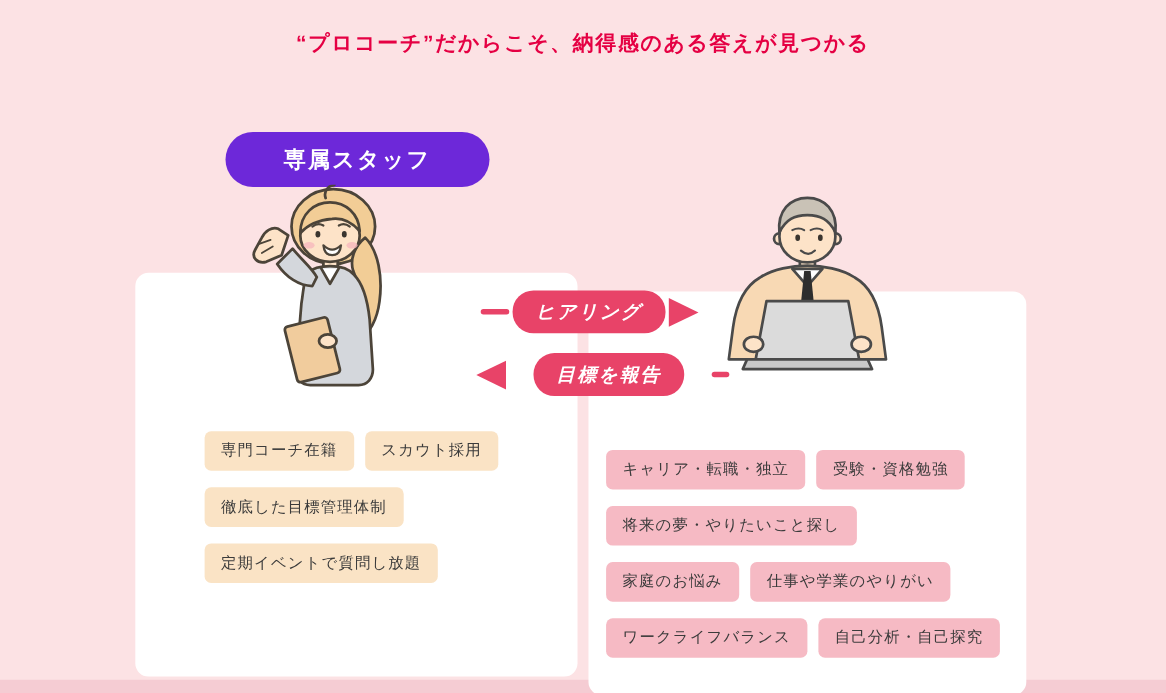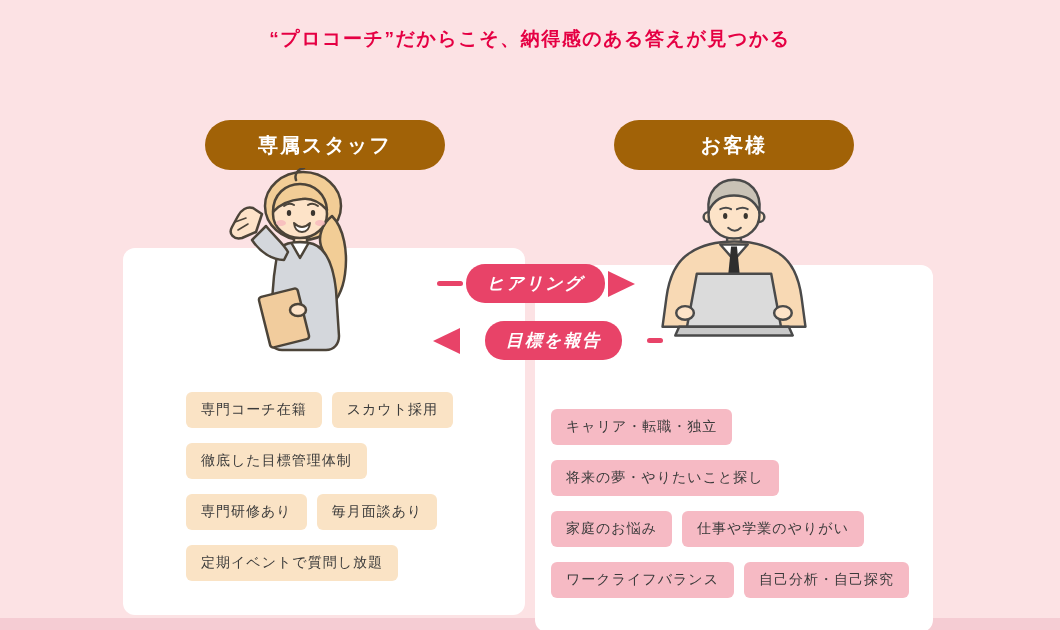--- a/index.html
+++ b/index.html
@@ -8,21 +8,21 @@
   .canvas { position:relative; width:1060px; height:630px; background:#fce2e4; overflow:hidden; }
 
   .title {
     position:absolute; top:26px; left:0; width:100%;
     text-align:center; font-size:19px; font-weight:bold;
     color:#e50043; letter-spacing:1.5px;
   }
 
   .badge {
     position:absolute; top:120px; width:240px; height:50px;
-    background:#a16207; border-radius:26px;
+    background:#6d28d9; border-radius:26px;
     display:flex; align-items:center; justify-content:center;
     color:#ffffff; font-size:20px; font-weight:bold; letter-spacing:2px;
     z-index:1;
   }
   .badge-staff { left:205px; }
   .badge-customer { left:614px; }
 
   .card {
     position:absolute; top:248px; height:367px;
     background:#ffffff; border-radius:12px; z-index:1;
@@ -72,47 +72,41 @@
 </head>
 <body>
 
 <div class="canvas">
 
   <h1 class="title">“プロコーチ”だからこそ、納得感のある答えが見つかる</h1>
 
   <div class="badge badge-staff">
     <span>専属スタッフ</span>
   </div>
-  <div class="badge badge-customer">
-    <span>お客様</span>
-  </div>
 
   <div class="card card-staff">
     <div class="tags tags-staff">
       <div class="tag-row">
         <span class="tag">専門コーチ在籍</span>
         <span class="tag">スカウト採用</span>
       </div>
       <div class="tag-row">
         <span class="tag">徹底した目標管理体制</span>
       </div>
       <div class="tag-row">
-        <span class="tag">専門研修あり</span>
-        <span class="tag">毎月面談あり</span>
-      </div>
-      <div class="tag-row">
         <span class="tag">定期イベントで質問し放題</span>
       </div>
     </div>
   </div>
 
   <div class="card card-customer">
     <div class="tags tags-customer">
       <div class="tag-row">
         <span class="tag">キャリア・転職・独立</span>
+        <span class="tag">受験・資格勉強</span>
       </div>
       <div class="tag-row">
         <span class="tag">将来の夢・やりたいこと探し</span>
       </div>
       <div class="tag-row">
         <span class="tag">家庭のお悩み</span>
         <span class="tag">仕事や学業のやりがい</span>
       </div>
       <div class="tag-row">
         <span class="tag">ワークライフバランス</span>

